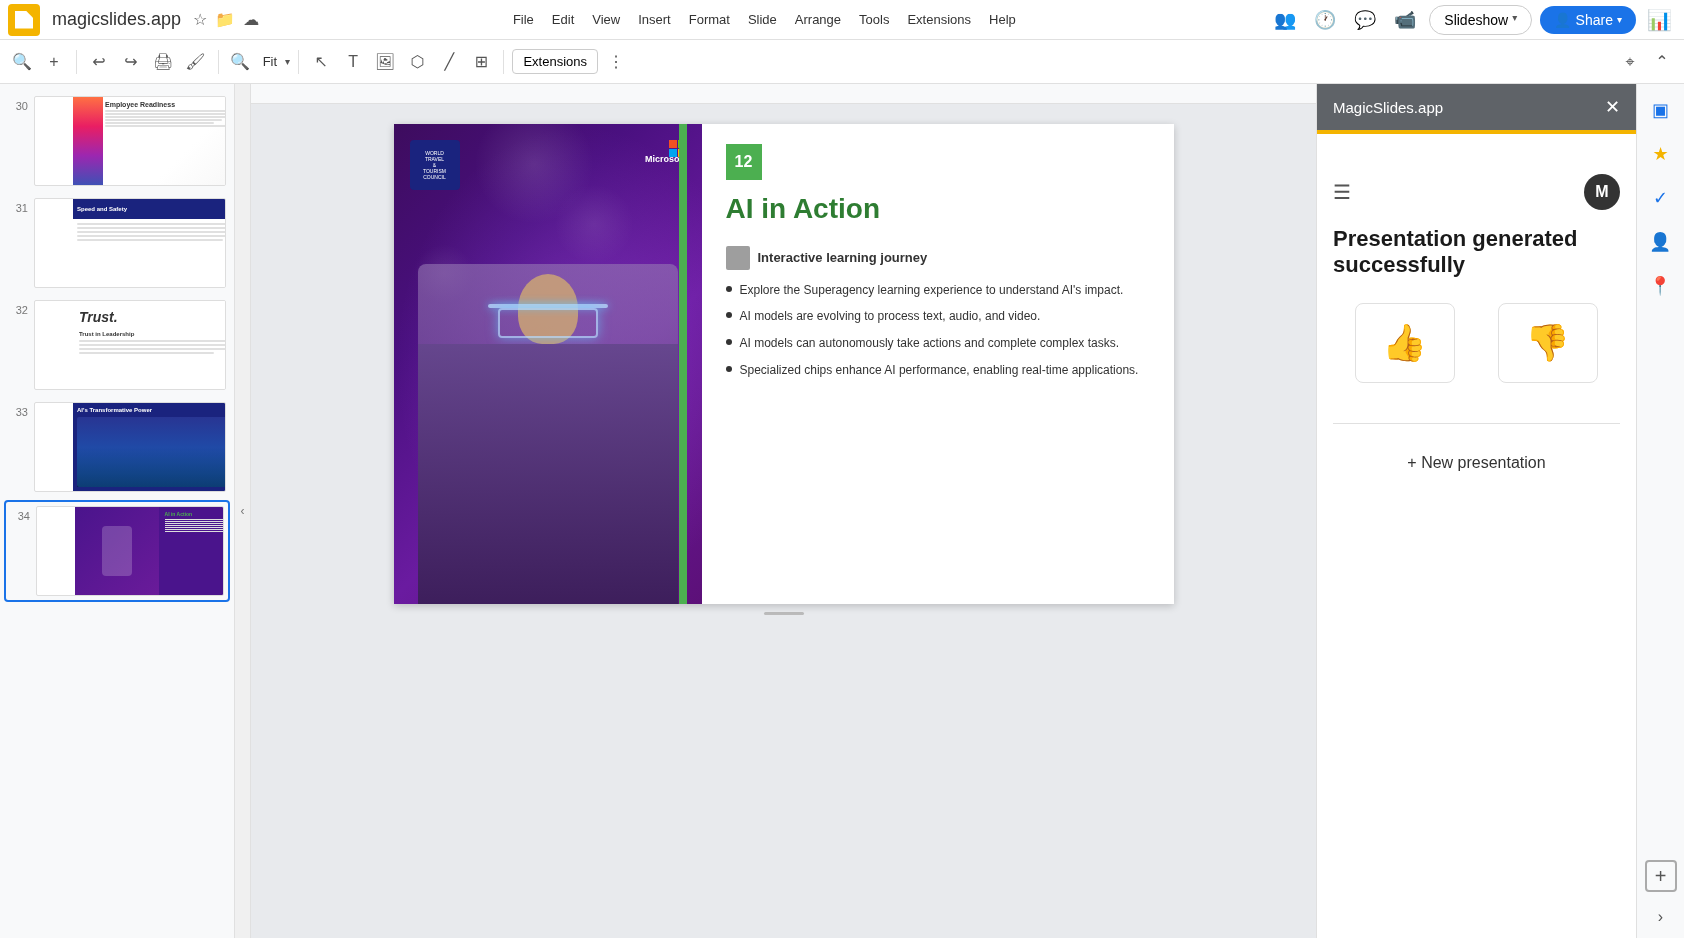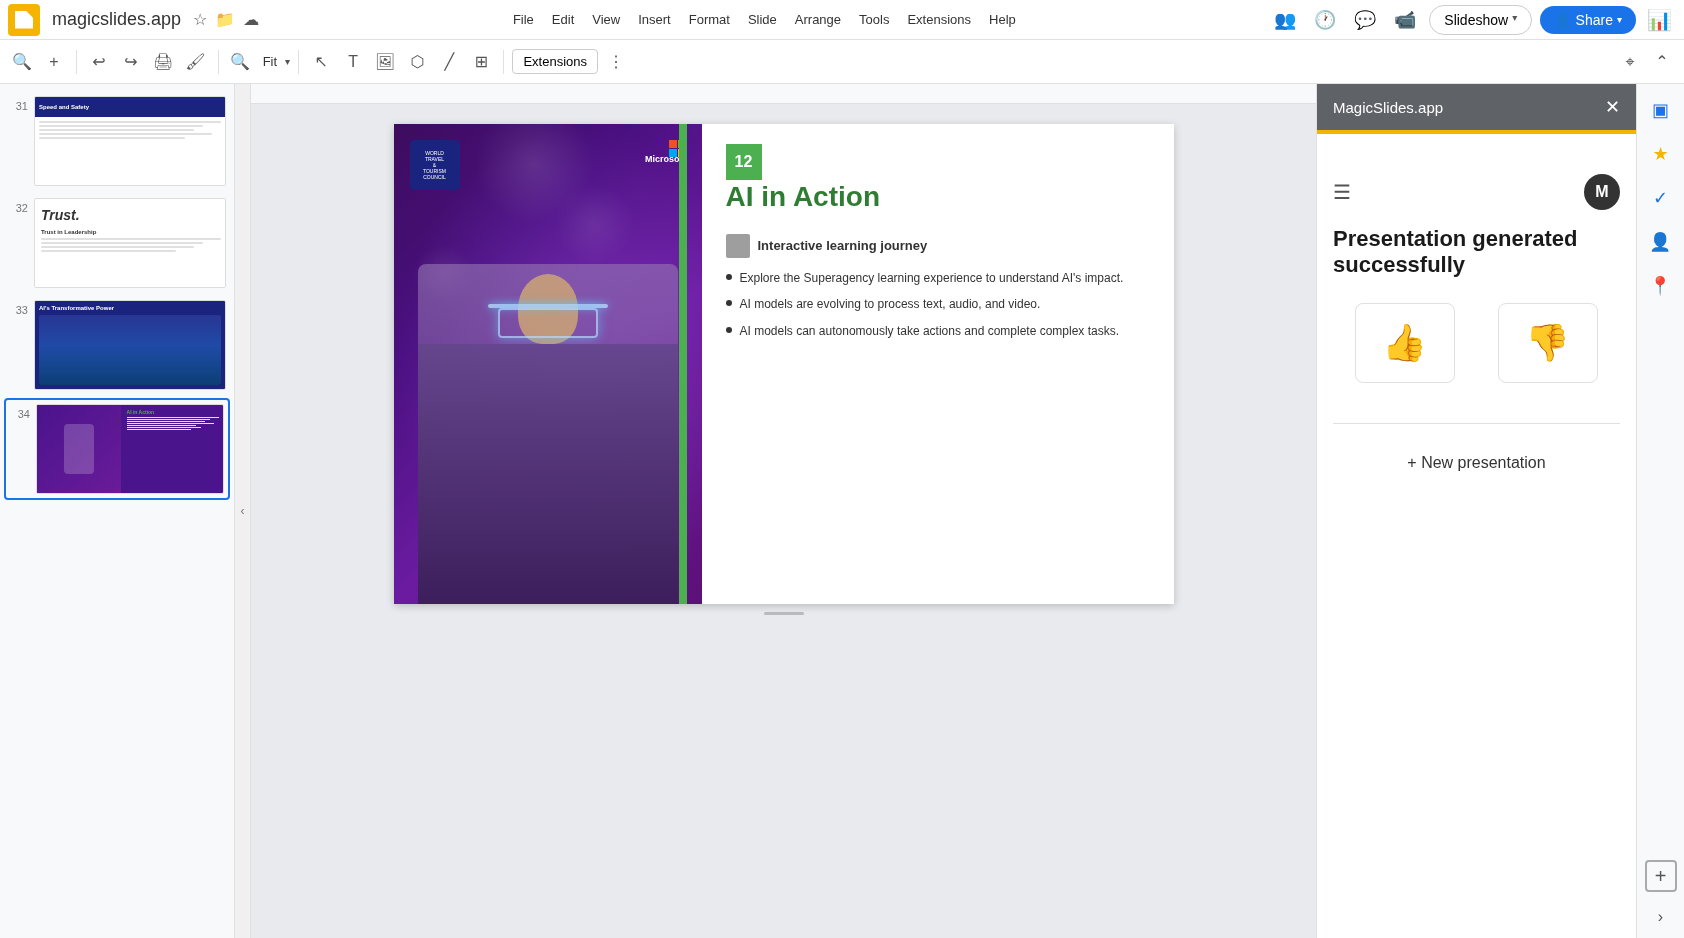--- a/index.html
+++ b/index.html
@@ -146,20 +146,21 @@
       width: 100%;
       height: 100%;
       display: flex;
       align-items: center;
       justify-content: center;
       font-size: 8px;
       color: #777;
       background: #fff;
       position: relative;
       overflow: hidden;
+      margin-left: 38px;
     }
 
     
     .thumb-30 { background: linear-gradient(135deg, #fff 60%, #f5f5f5 100%); }
     .thumb-30-bar { position: absolute; top: 0; left: 0; width: 30px; height: 100%; background: linear-gradient(180deg, #ff7043, #e91e63, #9c27b0, #3f51b5); }
     .thumb-30-content { position: absolute; left: 32px; top: 4px; right: 2px; }
     .thumb-30-title { font-size: 7px; font-weight: bold; color: #333; margin-bottom: 2px; }
     .thumb-30-line { height: 2px; background: #e0e0e0; margin: 1px 0; border-radius: 1px; }
 
     
@@ -303,20 +304,21 @@
     .slide-number-badge {
       width: 36px;
       height: 36px;
       background: #4caf50;
       display: flex;
       align-items: center;
       justify-content: center;
       font-size: 16px;
       font-weight: bold;
       color: white;
+      margin-bottom: 12px;
     }
     .slide-main-title {
       font-size: 28px;
       font-weight: bold;
       color: #2e7d32;
       margin-bottom: 20px;
       line-height: 1.2;
     }
     .section-header {
       display: flex;
@@ -580,20 +582,37 @@
   <div style="margin-left:auto; display:flex; gap:4px; align-items:center;">
     <div class="tool-btn">⌖</div>
     <div class="tool-btn">⌃</div>
   </div>
 </div>
 
 <div class="main-area">
 
   <div class="slides-panel">
 
+    <div class="slide-item">
+      <span class="slide-number">30</span>
+      <div class="slide-thumb">
+        <div class="slide-thumb-inner thumb-30">
+          <div class="thumb-30-bar"></div>
+          <div class="thumb-30-content">
+            <div class="thumb-30-title">Employee Readiness</div>
+            <div class="thumb-30-line" style="width:90%;"></div>
+            <div class="thumb-30-line" style="width:80%;"></div>
+            <div class="thumb-30-line" style="width:85%;"></div>
+            <div class="thumb-30-line" style="width:75%;"></div>
+            <div class="thumb-30-line" style="width:70%;"></div>
+            <div class="thumb-30-line" style="width:80%;"></div>
+          </div>
+        </div>
+      </div>
+    </div>
 
     <div class="slide-item">
       <span class="slide-number">31</span>
       <div class="slide-thumb">
         <div class="slide-thumb-inner thumb-31">
           <div class="thumb-31-header">
             <span class="thumb-31-title">Speed and Safety</span>
           </div>
           <div class="thumb-31-content">
             <div class="thumb-31-line" style="width:100%;"></div>
@@ -717,20 +736,24 @@
               <span>Explore the Superagency learning experience to understand AI's impact.</span>
             </li>
             <li>
               <div class="bullet-dot"></div>
               <span>AI models are evolving to process text, audio, and video.</span>
             </li>
             <li>
               <div class="bullet-dot"></div>
               <span>AI models can autonomously take actions and complete complex tasks.</span>
             </li>
+            <li>
+              <div class="bullet-dot"></div>
+              <span>Specialized chips enhance AI performance, enabling real-time applications.</span>
+            </li>
           </ul>
         </div>
       </div>
 
       <div class="slide-indicator"></div>
     </div>
 
   </div>
 
   <div class="magic-panel">

